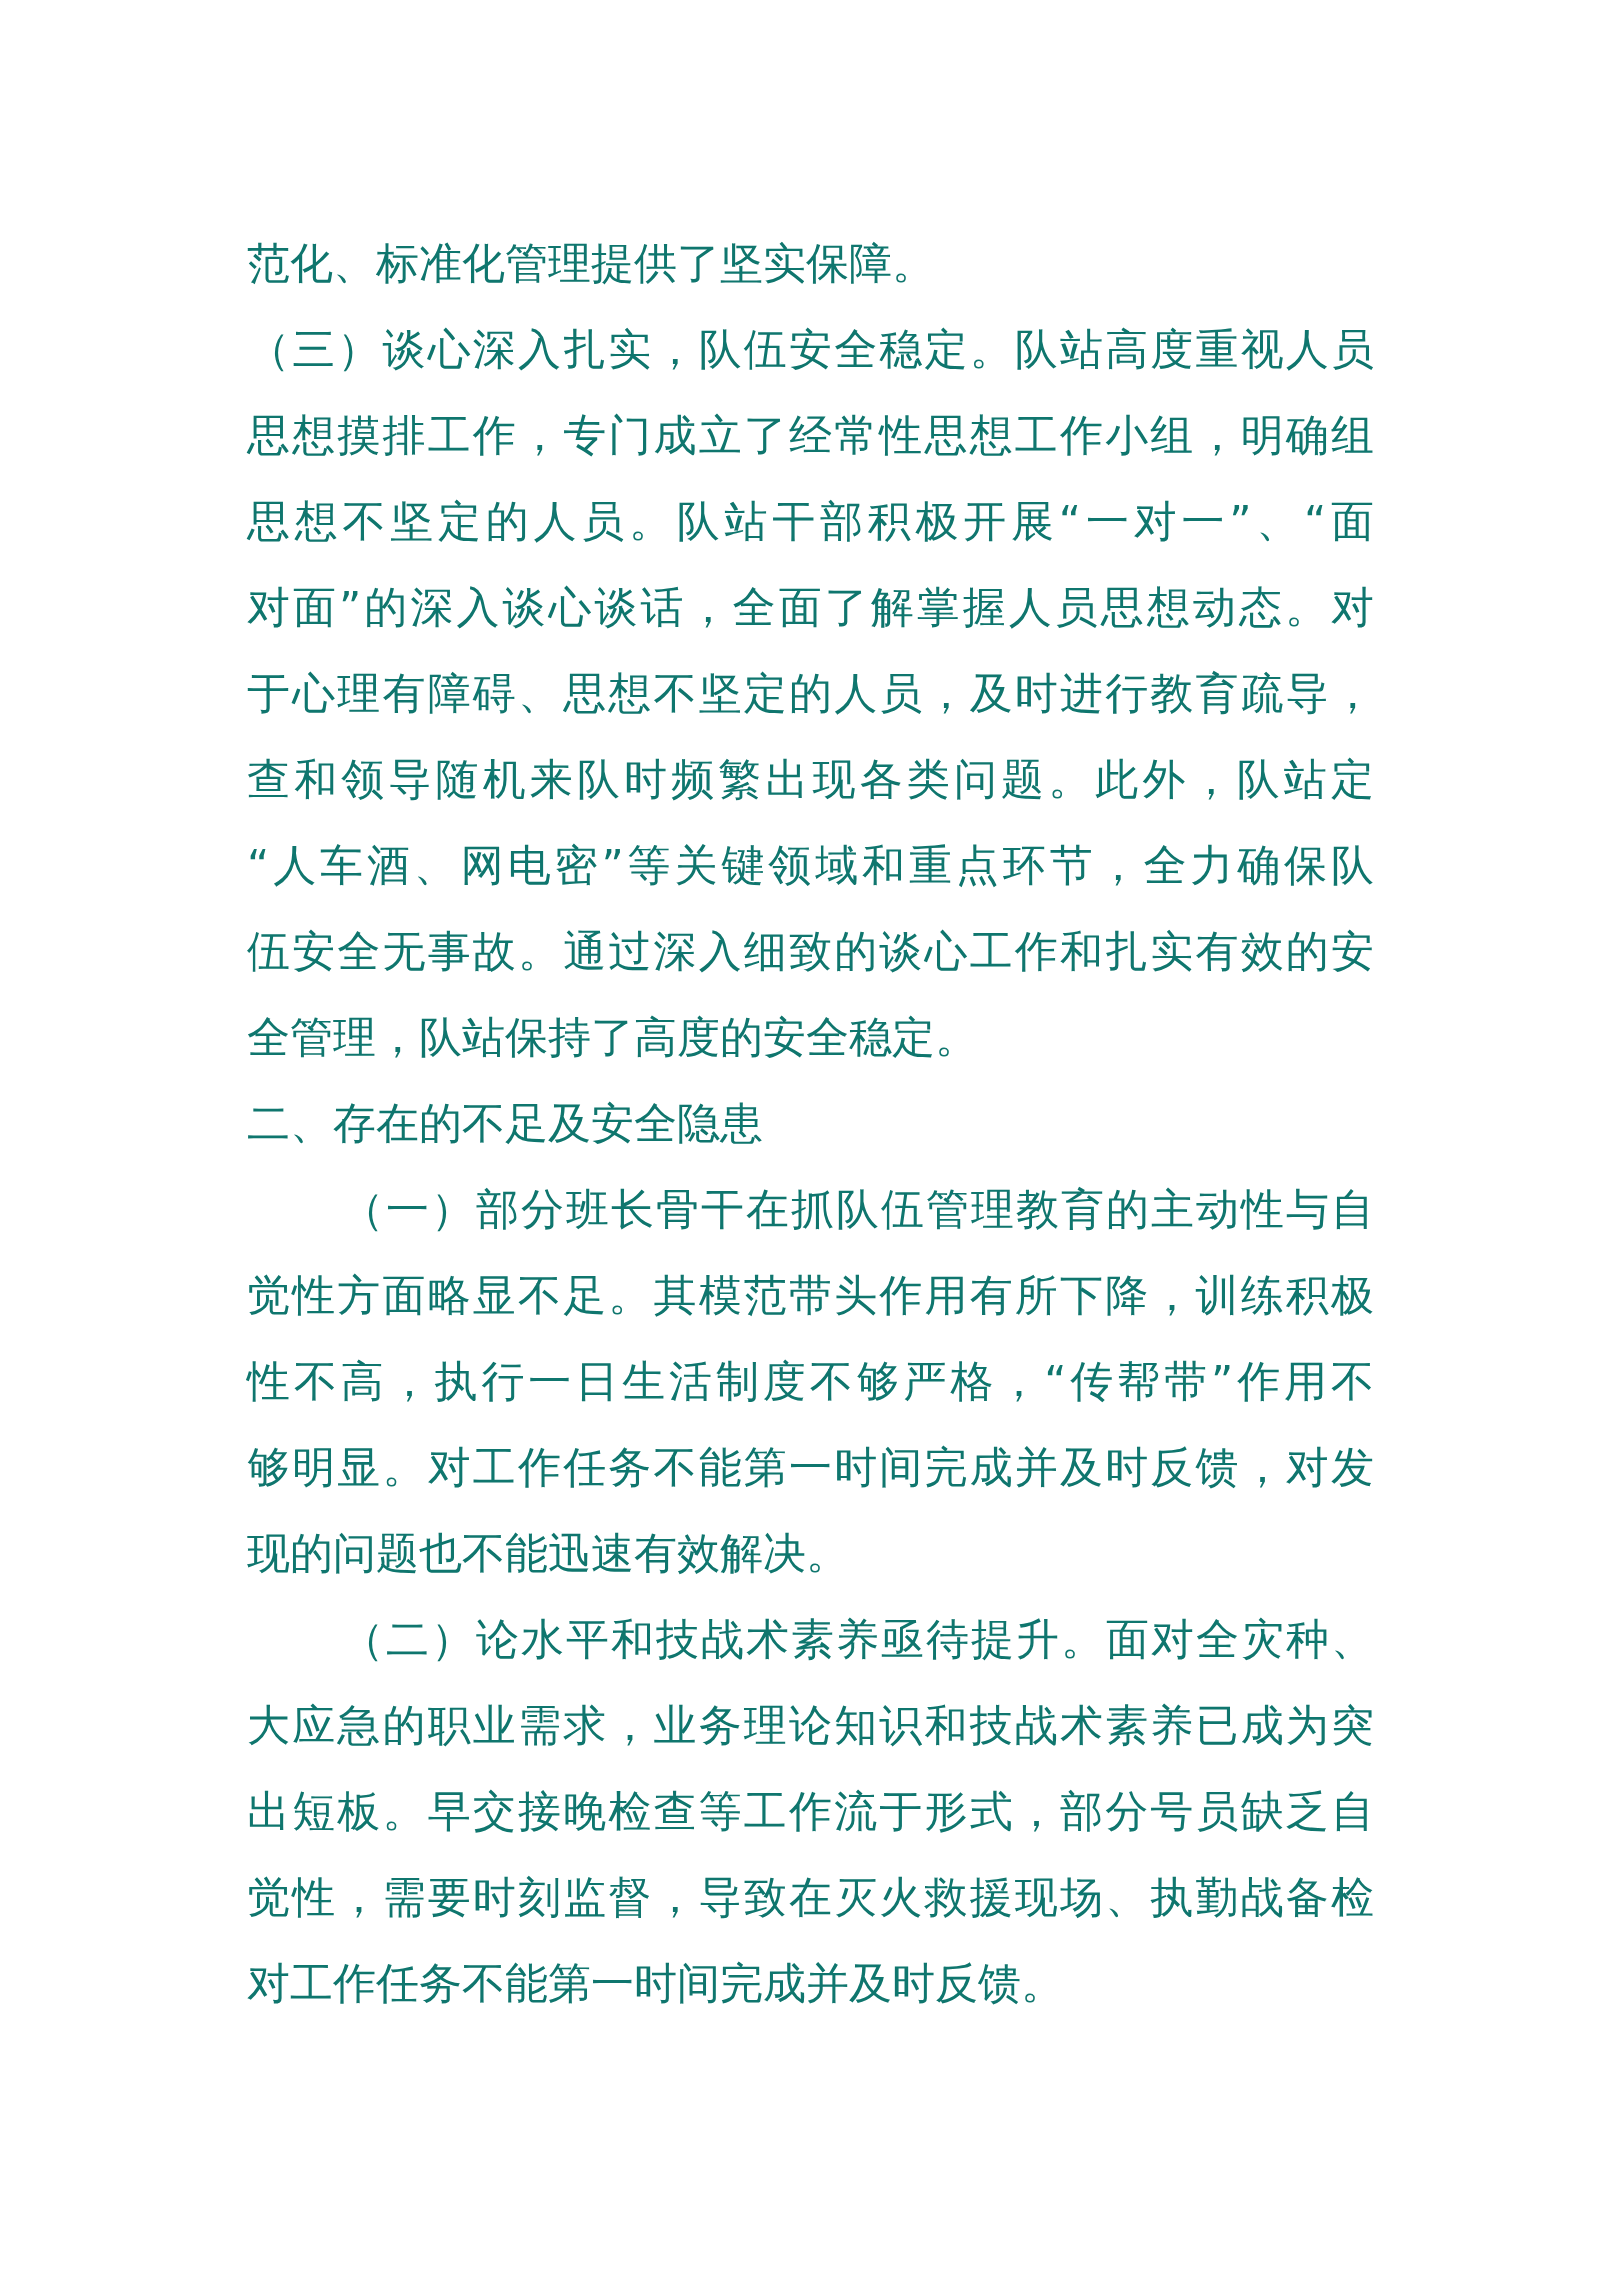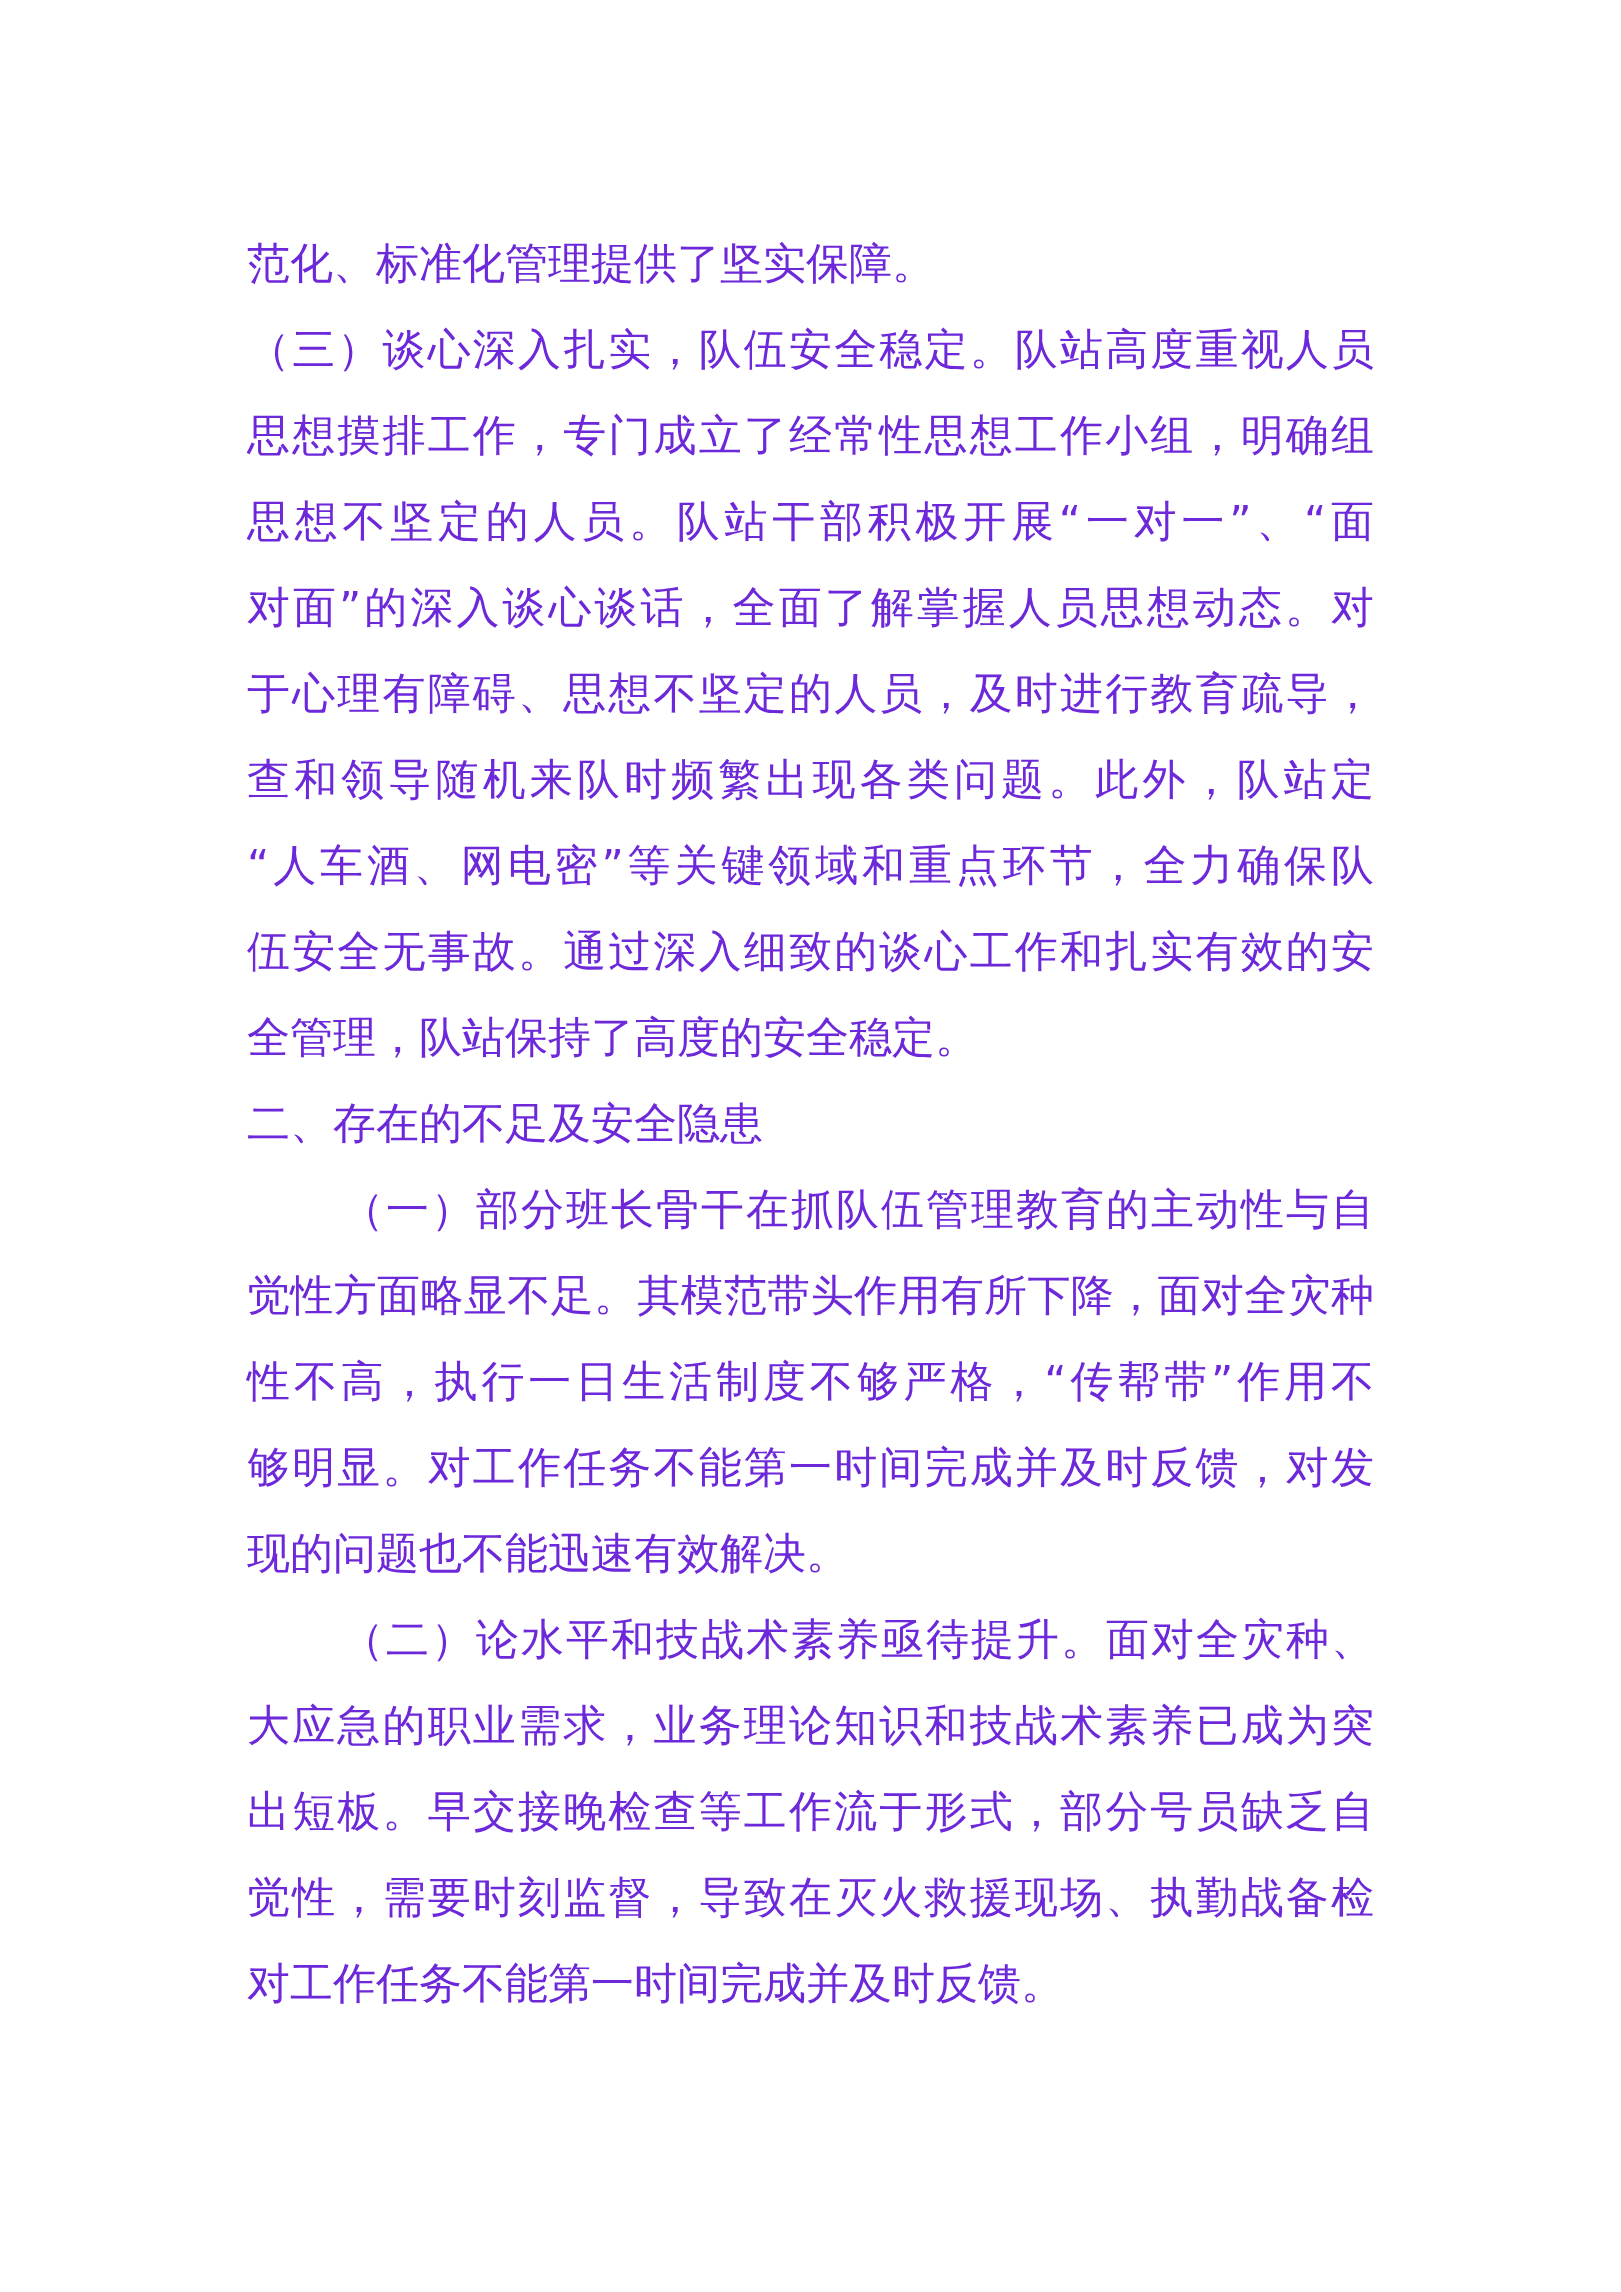--- a/index.html
+++ b/index.html
@@ -3,21 +3,21 @@
 <meta charset="utf-8">
 <style>
   html, body { margin: 0; padding: 0; background: #ffffff; }
   body { width: 1621px; height: 2293px; position: relative; overflow: hidden; }
   .page { position: absolute; left: 247px; top: 220px; width: 1127px; }
   .line {
     font-family: "DejaVu Sans", "Liberation Sans", sans-serif;
     font-size: 43px;
     line-height: 86px;
     height: 86px;
-    color: #6d28d9;
+    color: #0f766e;
     white-space: nowrap;
     text-align: justify;
     text-align-last: justify;
     letter-spacing: 0;
   }
   .line.last { text-align-last: left; }
 </style>
 </head>
 <body>
 
@@ -27,21 +27,21 @@
   <div class="line">思想摸排工作，专门成立了经常性思想工作小组，明确组</div>
   <div class="line">思想不坚定的人员。队站干部积极开展“一对一”、“面</div>
   <div class="line">对面”的深入谈心谈话，全面了解掌握人员思想动态。对</div>
   <div class="line">于心理有障碍、思想不坚定的人员，及时进行教育疏导，</div>
   <div class="line">查和领导随机来队时频繁出现各类问题。此外，队站定</div>
   <div class="line">“人车酒、网电密”等关键领域和重点环节，全力确保队</div>
   <div class="line">伍安全无事故。通过深入细致的谈心工作和扎实有效的安</div>
   <div class="line last">全管理，队站保持了高度的安全稳定。</div>
   <div class="line last">二、存在的不足及安全隐患</div>
   <div class="line" style="white-space: nowrap; padding-left: 94px; width: calc(100% - 94px);">（一）部分班长骨干在抓队伍管理教育的主动性与自</div>
-  <div class="line">觉性方面略显不足。其模范带头作用有所下降，面对全灾种</div>
+  <div class="line">觉性方面略显不足。其模范带头作用有所下降，训练积极</div>
   <div class="line">性不高，执行一日生活制度不够严格，“传帮带”作用不</div>
   <div class="line">够明显。对工作任务不能第一时间完成并及时反馈，对发</div>
   <div class="line last">现的问题也不能迅速有效解决。</div>
   <div class="line" style="white-space: nowrap; padding-left: 94px; width: calc(100% - 94px);">（二）论水平和技战术素养亟待提升。面对全灾种、</div>
   <div class="line">大应急的职业需求，业务理论知识和技战术素养已成为突</div>
   <div class="line">出短板。早交接晚检查等工作流于形式，部分号员缺乏自</div>
   <div class="line">觉性，需要时刻监督，导致在灭火救援现场、执勤战备检</div>
   <div class="line last">对工作任务不能第一时间完成并及时反馈。</div>
 </div>
 

